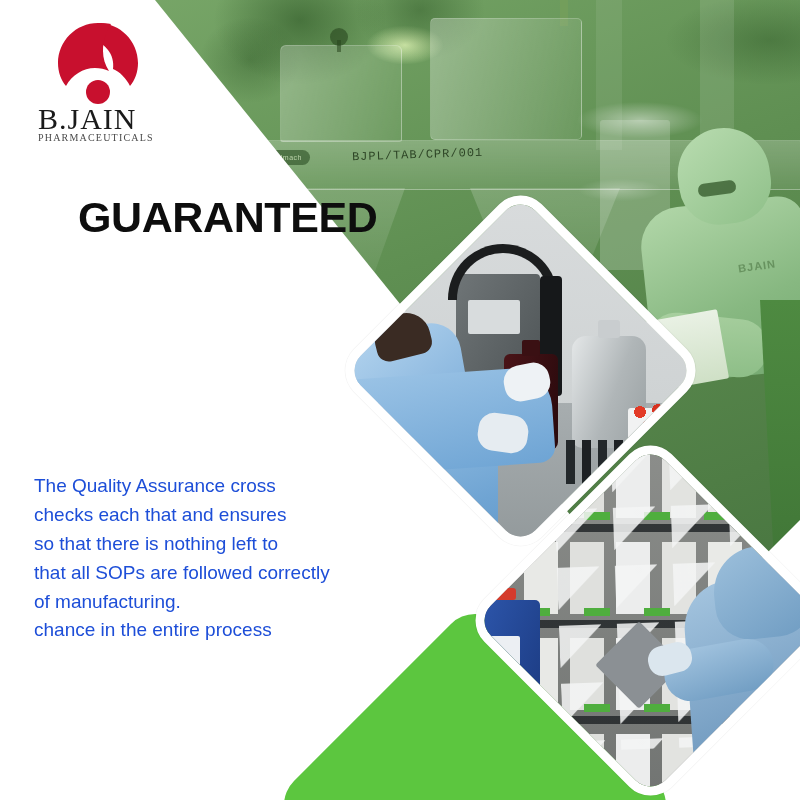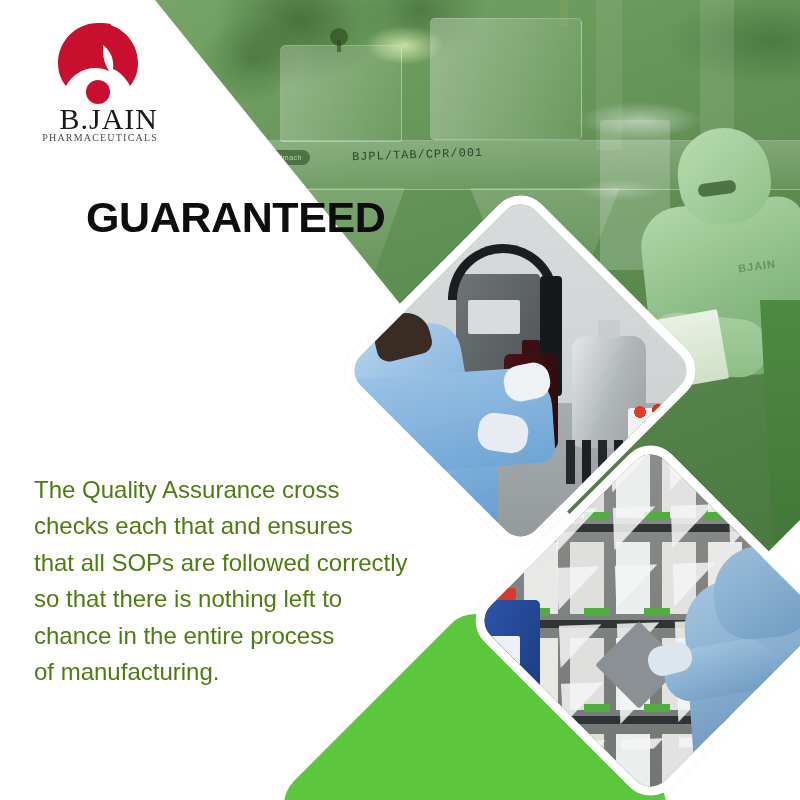--- a/index.html
+++ b/index.html
@@ -185,21 +185,21 @@
   }
   .logo-mark {
     position: absolute;
     left: 18px; top: 0;
     width: 84px; height: 84px;
   }
   .logo-text {
     position: absolute;
     left: 0; top: 82px;
     width: 120px;
-    text-align: right;
+    text-align: left;
   }
   .logo-name {
     font-family: "Liberation Serif", serif;
     font-size: 30px;
     letter-spacing: 1px;
     color: #1a1a1a;
     line-height: 1;
   }
   .logo-sub {
     font-family: "Liberation Serif", serif;
@@ -216,33 +216,32 @@
     width: 440px;
   }
   .headline .line {
     font-family: "Liberation Sans", sans-serif;
     font-weight: bold;
     font-size: 43px;
     line-height: 1.28;
     letter-spacing: -0.4px;
     color: #0d0d0d;
     white-space: nowrap;
-    margin-left: 8px;
   }
   .headline .line.l1 { padding-left: 48px; }
 
   
   .body-copy {
     position: absolute;
     left: 34px; top: 472px;
     width: 400px;
     font-family: "Liberation Sans", sans-serif;
-    font-size: 24px;
+    font-size: 19px;
     line-height: 1.52;
-    color: #4d7c0f;
+    color: #1d4ed8;
   }
   .body-copy .pline { white-space: nowrap; }
 
   
   .tile {
     position: absolute;
     transform: rotate(45deg);
     border-radius: 30px;
     border: 9px solid #ffffff;
     box-sizing: border-box;
@@ -576,19 +575,19 @@
     </div>
   </div>
 
   <div class="headline">
     <div class="line l1">GUARANTEED</div>
   </div>
 
   <div class="body-copy">
     <div class="pline">The Quality Assurance cross</div>
     <div class="pline">checks each that and ensures</div>
+    <div class="pline">so that there is nothing left to</div>
     <div class="pline">that all SOPs are followed correctly</div>
-    <div class="pline">so that there is nothing left to</div>
+    <div class="pline">of manufacturing.</div>
     <div class="pline">chance in the entire process</div>
-    <div class="pline">of manufacturing.</div>
   </div>
 
 </div>
 
 </body></html>

